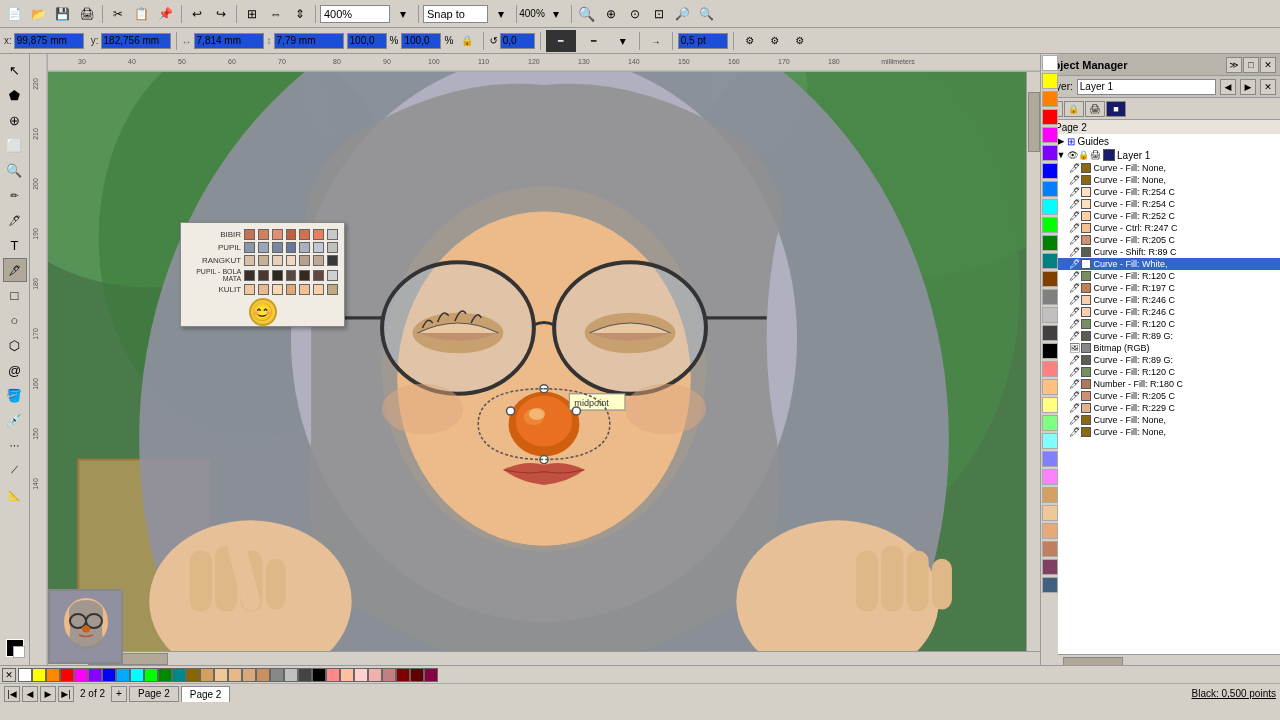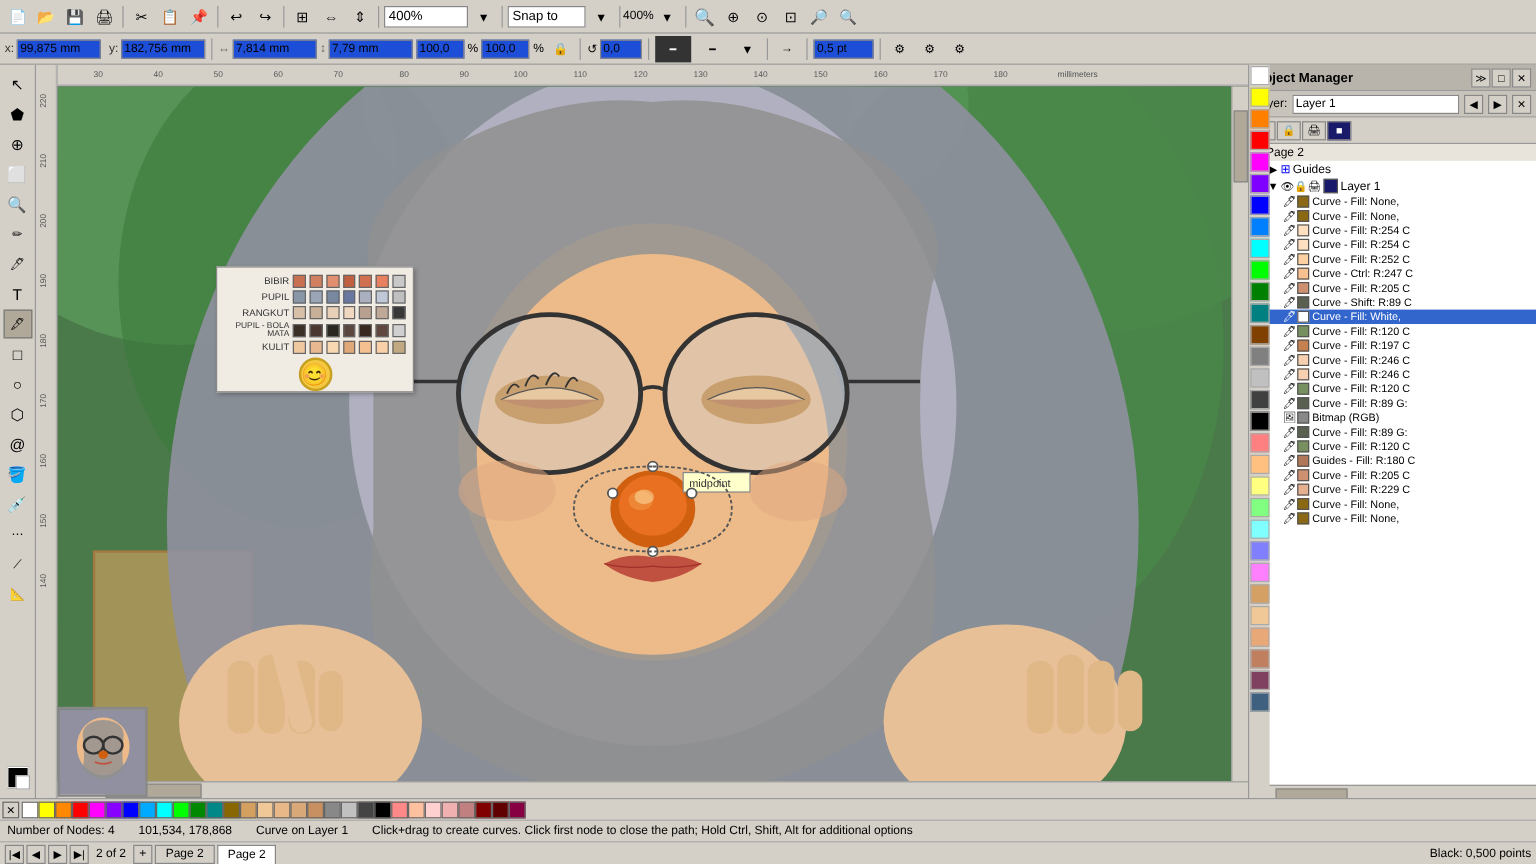--- a/index.html
+++ b/index.html
@@ -623,21 +623,21 @@
       <span>Curve - Fill: R:89 G:</span>
     </div>
     <div class="tree-item" style="padding-left:28px; font-size:9px;">
       <span style="font-size:9px; margin-right:1px;">🖊</span>
       <div class="tree-color-box" style="background:#789060; width:10px;height:10px;"></div>
       <span>Curve - Fill: R:120 C</span>
     </div>
     <div class="tree-item" style="padding-left:28px; font-size:9px;">
       <span style="font-size:9px; margin-right:1px;">🖊</span>
       <div class="tree-color-box" style="background:#b07858; width:10px;height:10px;"></div>
-      <span>Guides - Fill: R:180 C</span>
+      <span>Number - Fill: R:180 C</span>
     </div>
     <div class="tree-item" style="padding-left:28px; font-size:9px;">
       <span style="font-size:9px; margin-right:1px;">🖊</span>
       <div class="tree-color-box" style="background:#cd9070; width:10px;height:10px;"></div>
       <span>Curve - Fill: R:205 C</span>
     </div>
     <div class="tree-item" style="padding-left:28px; font-size:9px;">
       <span style="font-size:9px; margin-right:1px;">🖊</span>
       <div class="tree-color-box" style="background:#e5b090; width:10px;height:10px;"></div>
       <span>Curve - Fill: R:229 C</span>
@@ -739,42 +739,36 @@
     <div class="color-swatch-bar" style="background:#ff8888;"></div>
     <div class="color-swatch-bar" style="background:#ffc0a0;"></div>
     <div class="color-swatch-bar" style="background:#ffd0d0;"></div>
     <div class="color-swatch-bar" style="background:#f0b0b0;"></div>
     <div class="color-swatch-bar" style="background:#c08080;"></div>
     <div class="color-swatch-bar" style="background:#800000;"></div>
     <div class="color-swatch-bar" style="background:#600000;"></div>
     <div class="color-swatch-bar" style="background:#880044;"></div>
   </div>
 
-  <div id="status-bar">
-    <span>Number of Nodes: 4</span>
-    <span>101,534, 178,868</span>
-    <span>Curve on Layer 1</span>
-    <span style="flex:1; overflow:hidden; white-space:nowrap; text-overflow:ellipsis;">Click+drag to create curves. Click first node to close the path; Hold Ctrl, Shift, Alt for additional options</span>
-  </div>
 
   <div id="page-bar">
     <div class="page-nav-btn">|◀</div>
     <div class="page-nav-btn">◀</div>
     <div class="page-nav-btn">▶</div>
     <div class="page-nav-btn">▶|</div>
     <span class="page-counter">2 of 2</span>
     <div class="page-nav-btn" style="font-size:10px;">+</div>
     <div class="page-tab">
       <span>Page 2</span>
     </div>
     <div class="page-tab active">
       <span>Page 2</span>
     </div>
 
-    <div style="margin-left:auto; display:flex; align-items:center; gap:6px; font-size:10px;">
+    <div style="margin-left:auto; display:flex; align-items:center; gap:6px; font-size:10px;text-decoration:underline;">
       <span>Black: 0,500 points</span>
     </div>
   </div>
 </div>
 
 <div style="position:absolute; bottom:56px; left:48px; width:75px; height:75px; background:#d4d0c8; border:2px solid #888; overflow:hidden;">
   <div style="width:100%; height:100%; background:#9090a0; display:flex; align-items:center; justify-content:center;">
     <svg width="70" height="70" viewBox="0 0 70 70">
       <rect width="70" height="70" fill="#9090a0"></rect>
       <ellipse cx="35" cy="30" rx="22" ry="24" fill="#edbb8a"></ellipse>

